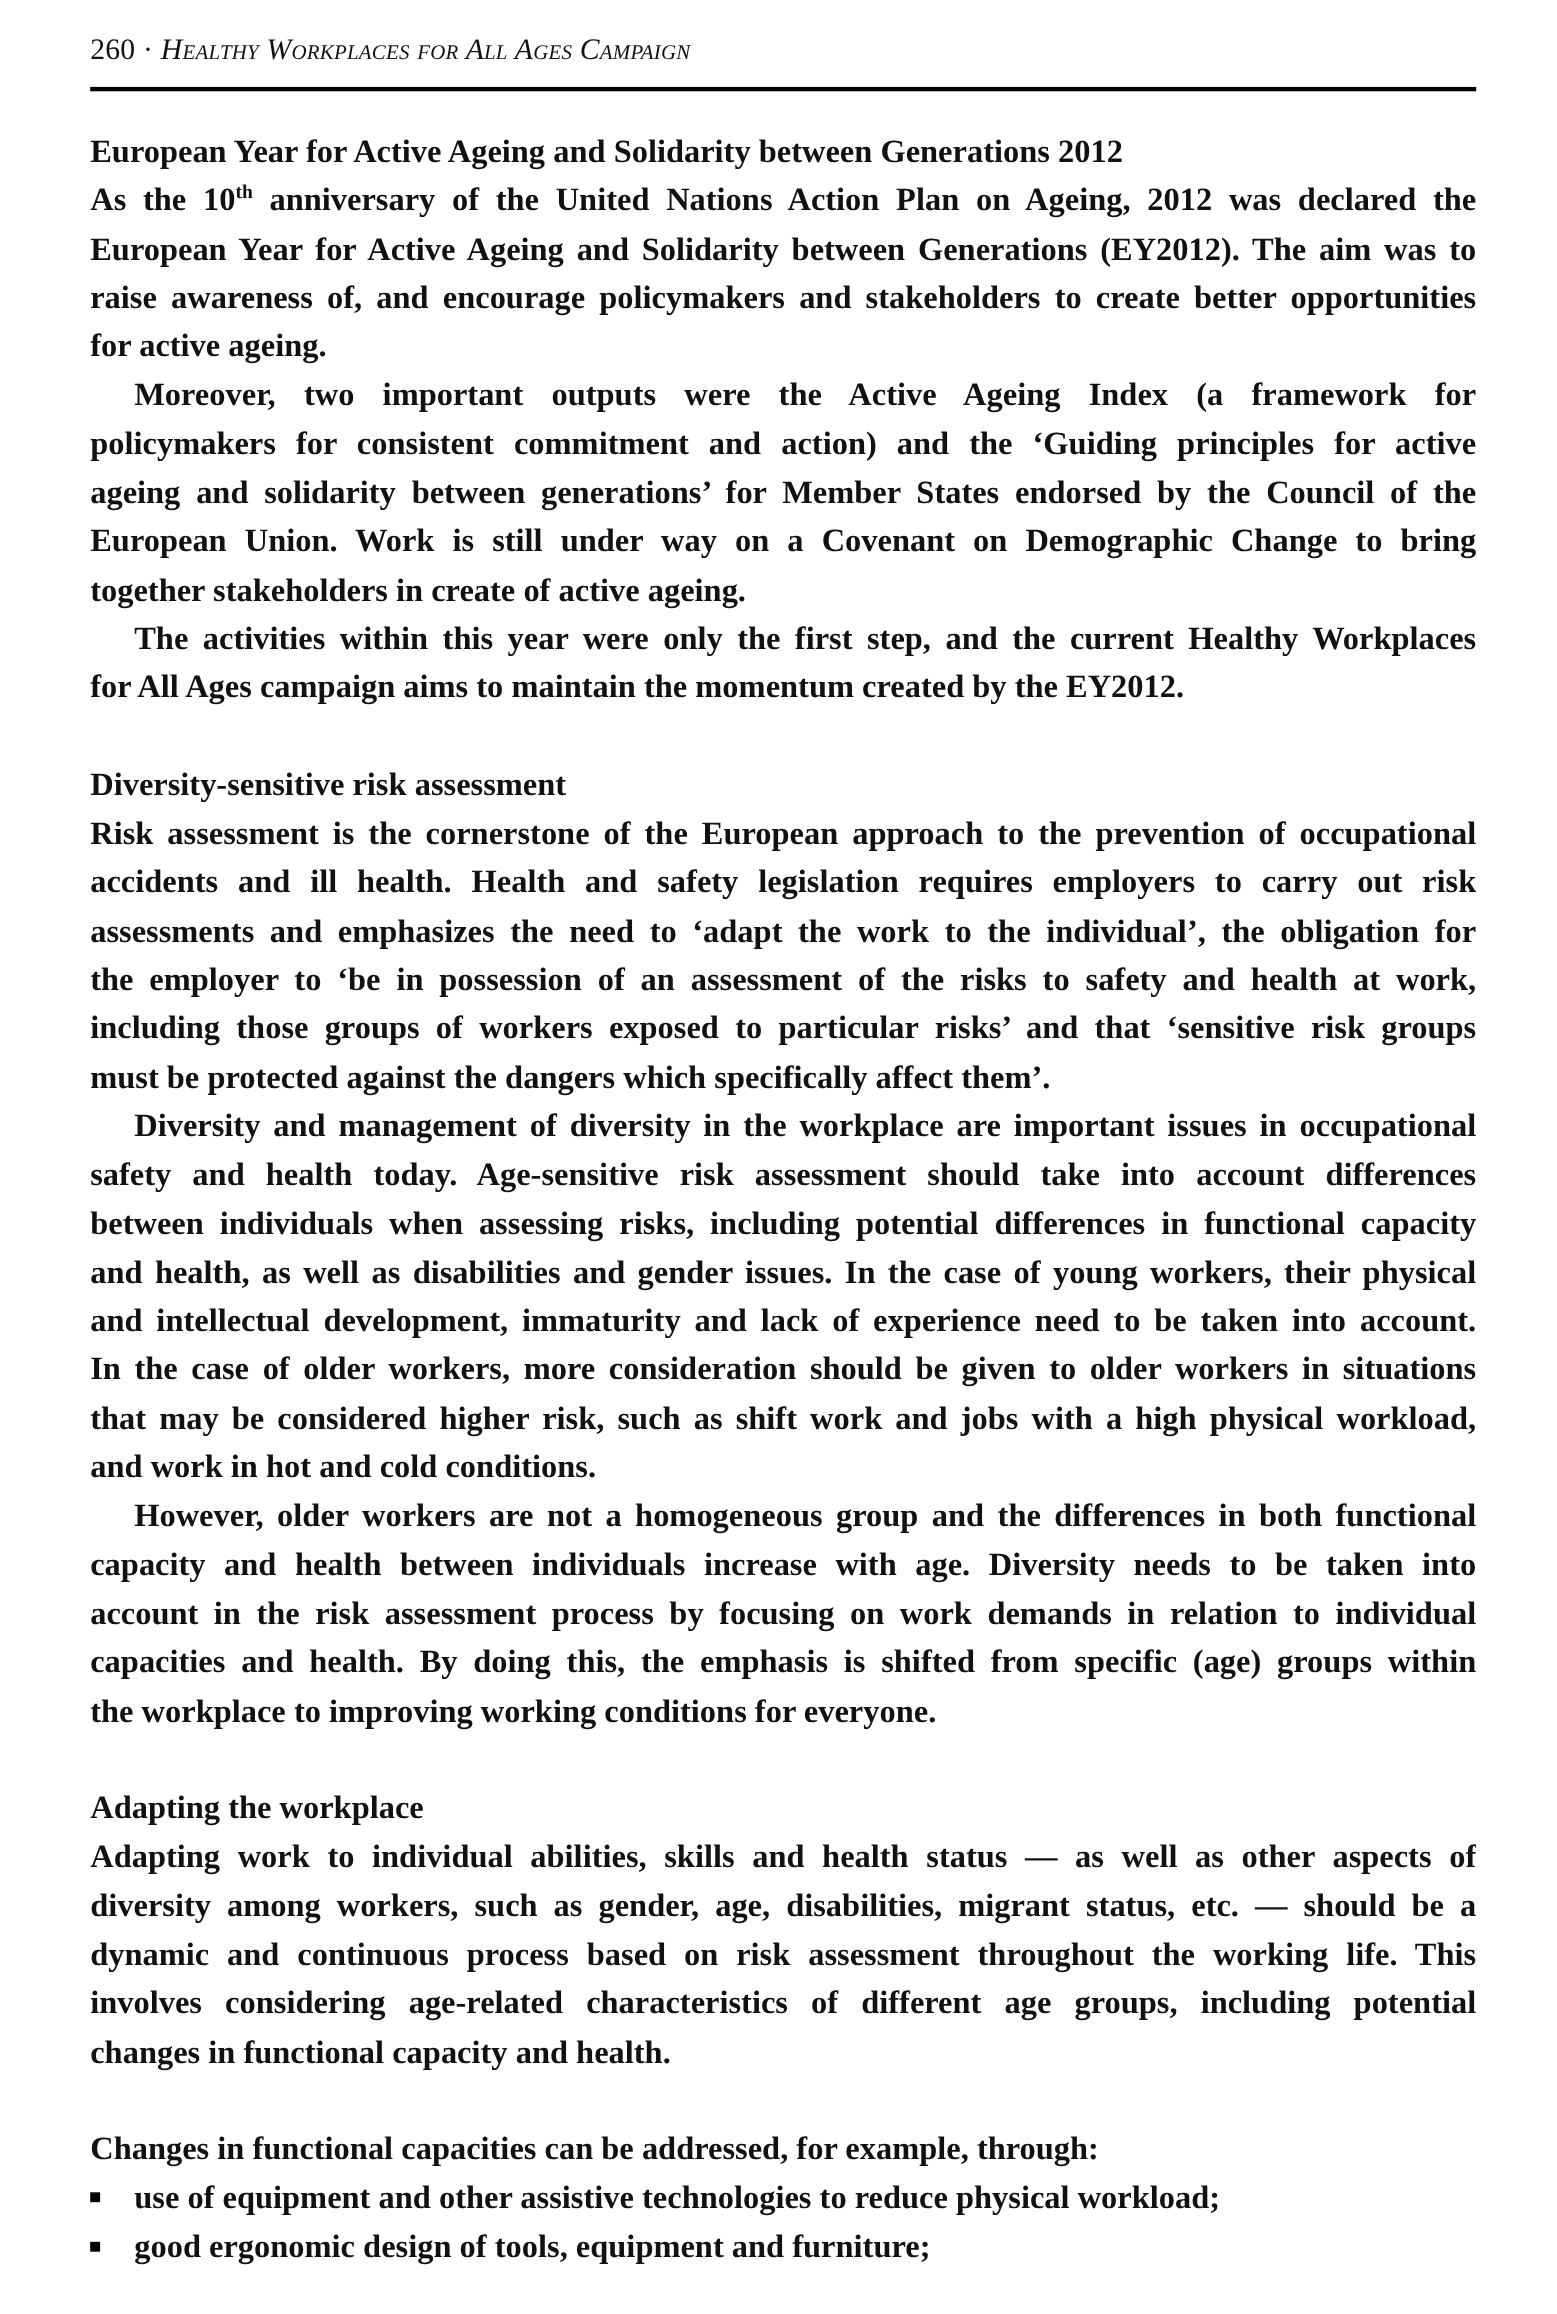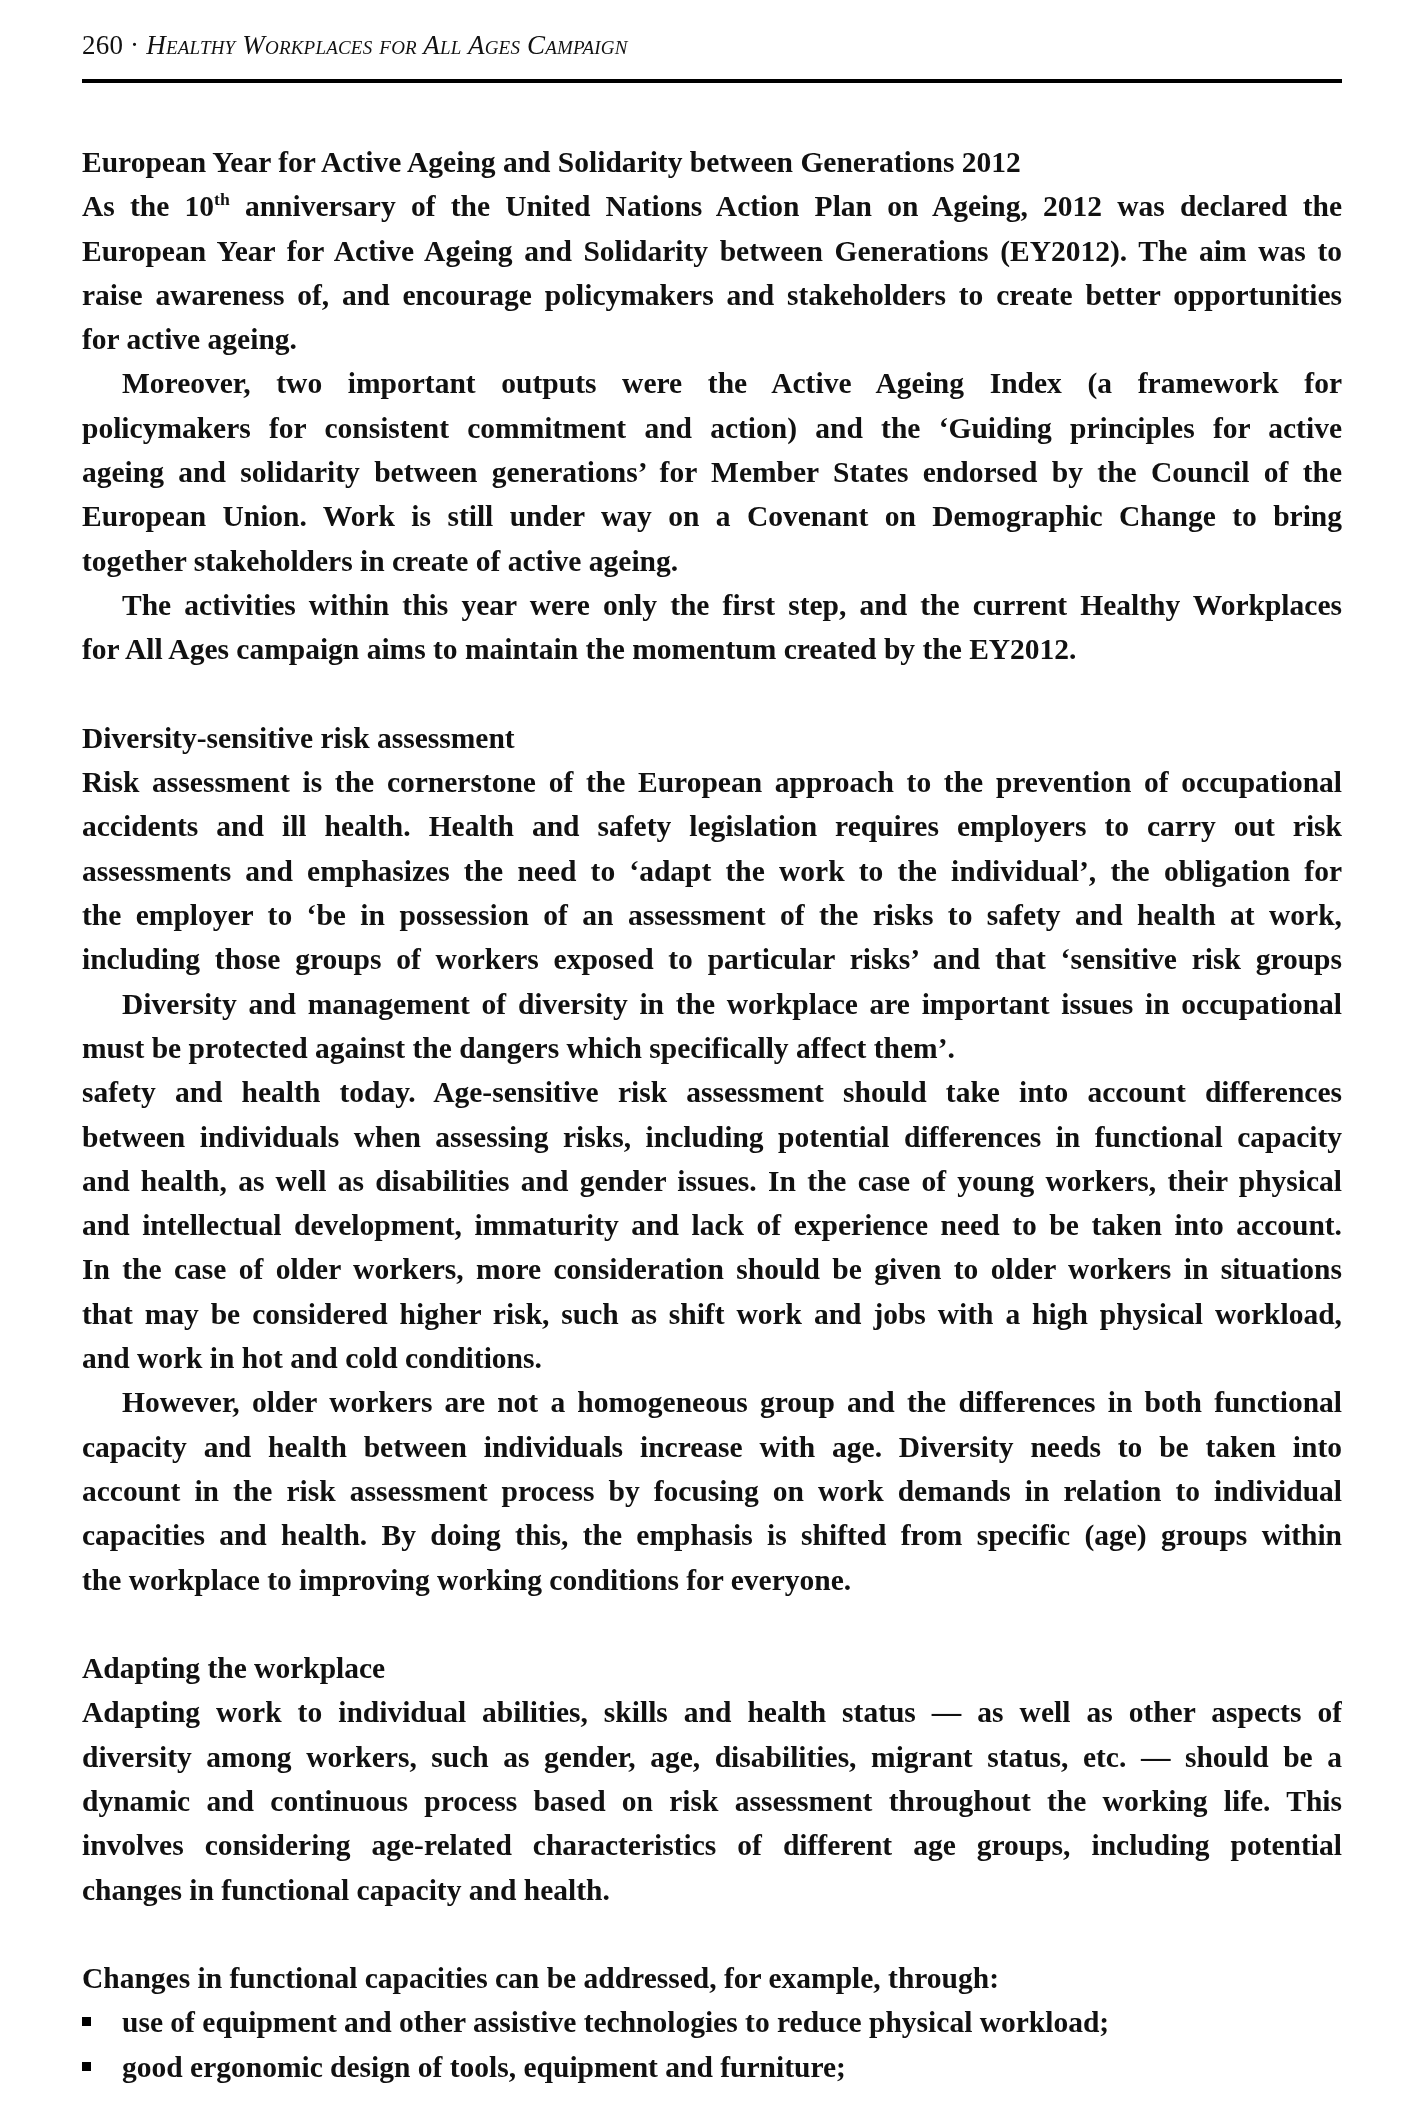--- a/index.html
+++ b/index.html
@@ -2,21 +2,21 @@
 <html><head>
 <meta charset="utf-8">
 <style>
   html, body { margin:0; padding:0; background:#ffffff; }
   body { width:1415px; height:2104px; position:relative; overflow:hidden;
          font-family:"Liberation Serif", "DejaVu Serif", serif; color:#111; }
   .page { position:absolute; left:82px; top:0; width:1260px; }
   .running-head { position:absolute; top:30px; left:0; font-size:27px; letter-spacing:0.2px; white-space:nowrap; }
   .running-head .sc { font-variant:small-caps;font-style:italic; }
   .rule { position:absolute; top:79px; left:0; width:1260px; height:4px; background:#000; }
-  .content { position:absolute; top:140px; left:0; width:1260px; }
+  .content { position:absolute; top:116px; left:0; width:1260px; }
   .line { font-size:29.5px; height:44.3px; line-height:44.3px; white-space:nowrap;font-weight:bold; }
   .j { text-align:justify; text-align-last:justify; white-space:normal; overflow:hidden; }
   .h { font-weight:bold; }
   .ind { padding-left:40px; }
   .gap { height:44.3px; }
   .bullet { position:relative; padding-left:40px; }
   .bullet .mark { position:absolute; left:0; top:17px; width:9px; height:9px; background:#000; }
   sup { font-size:60%; line-height:0; vertical-align:super; }
 </style>
 </head>
@@ -48,23 +48,23 @@
     <div class="line">for All Ages campaign aims to maintain the momentum created by the EY2012.</div>
 
     <div class="gap"></div>
 
     <div class="line h">Diversity-sensitive risk assessment</div>
     <div class="line j">Risk assessment is the cornerstone of the European approach to the prevention of occupational</div>
     <div class="line j">accidents and ill health. Health and safety legislation requires employers to carry out risk</div>
     <div class="line j">assessments and emphasizes the need to ‘adapt the work to the individual’, the obligation for</div>
     <div class="line j">the employer to ‘be in possession of an assessment of the risks to safety and health at work,</div>
     <div class="line j">including those groups of workers exposed to particular risks’ and that ‘sensitive risk groups</div>
+    <div class="line">must be protected against the dangers which specifically affect them’.</div>
+
     <div class="line j ind">Diversity and management of diversity in the workplace are important issues in occupational</div>
-
-    <div class="line">must be protected against the dangers which specifically affect them’.</div>
     <div class="line j">safety and health today. Age-sensitive risk assessment should take into account differences</div>
     <div class="line j">between individuals when assessing risks, including potential differences in functional capacity</div>
     <div class="line j">and health, as well as disabilities and gender issues. In the case of young workers, their physical</div>
     <div class="line j">and intellectual development, immaturity and lack of experience need to be taken into account.</div>
     <div class="line j">In the case of older workers, more consideration should be given to older workers in situations</div>
     <div class="line j">that may be considered higher risk, such as shift work and jobs with a high physical workload,</div>
     <div class="line">and work in hot and cold conditions.</div>
 
     <div class="line j ind">However, older workers are not a homogeneous group and the differences in both functional</div>
     <div class="line j">capacity and health between individuals increase with age. Diversity needs to be taken into</div>

